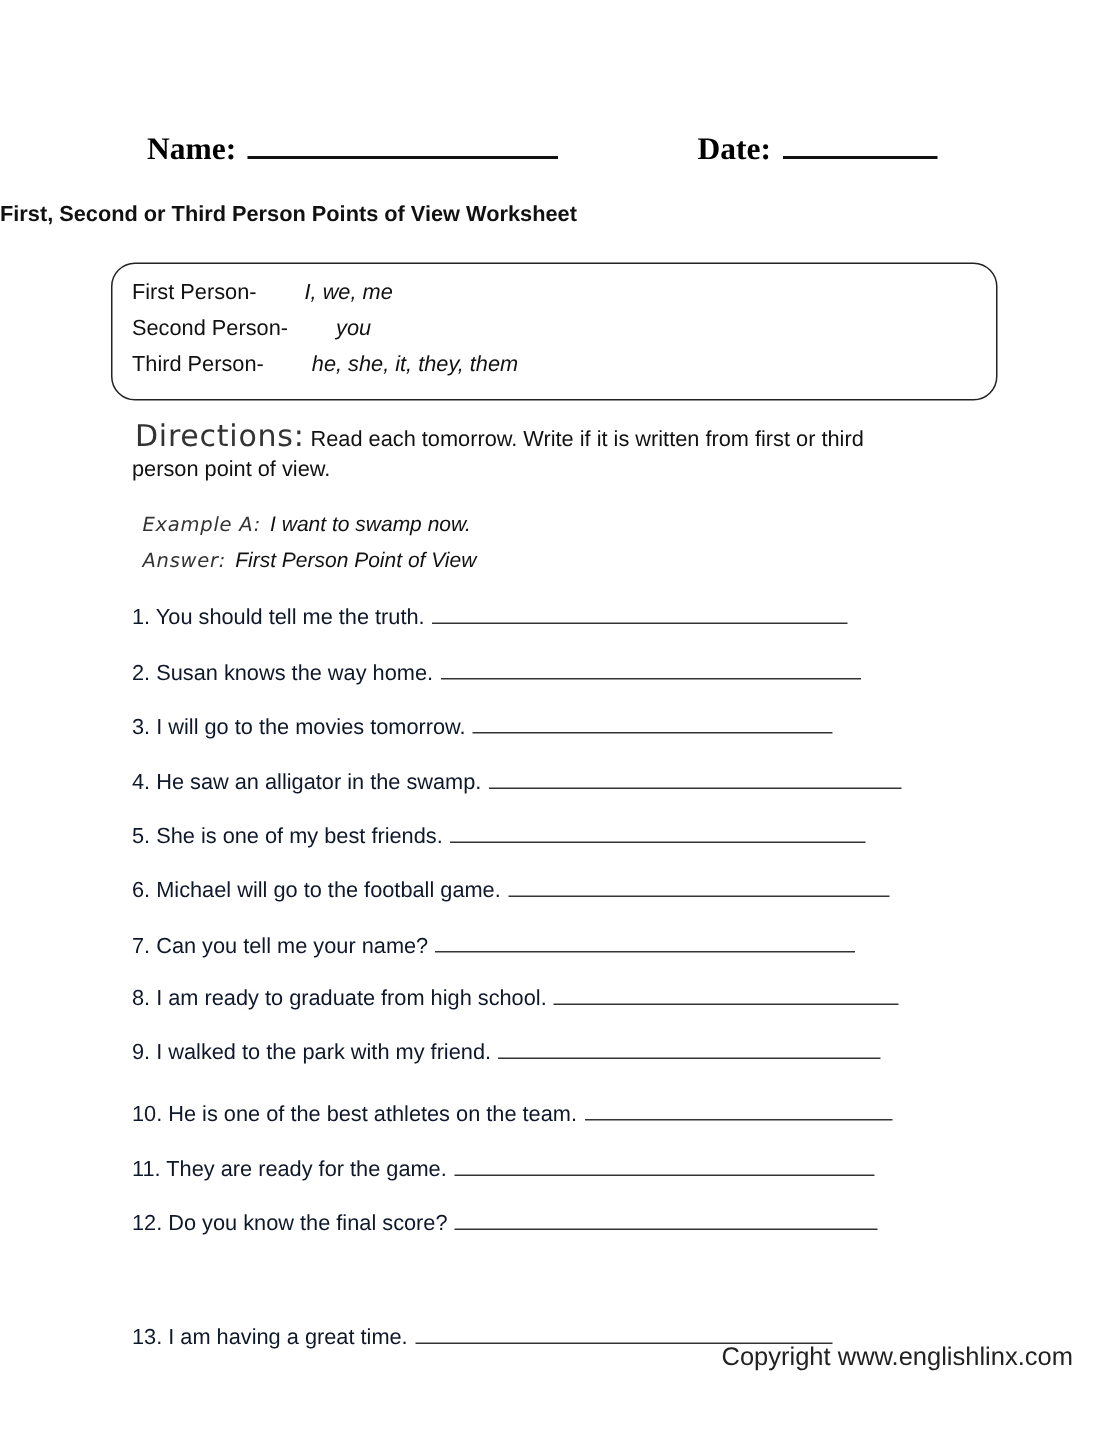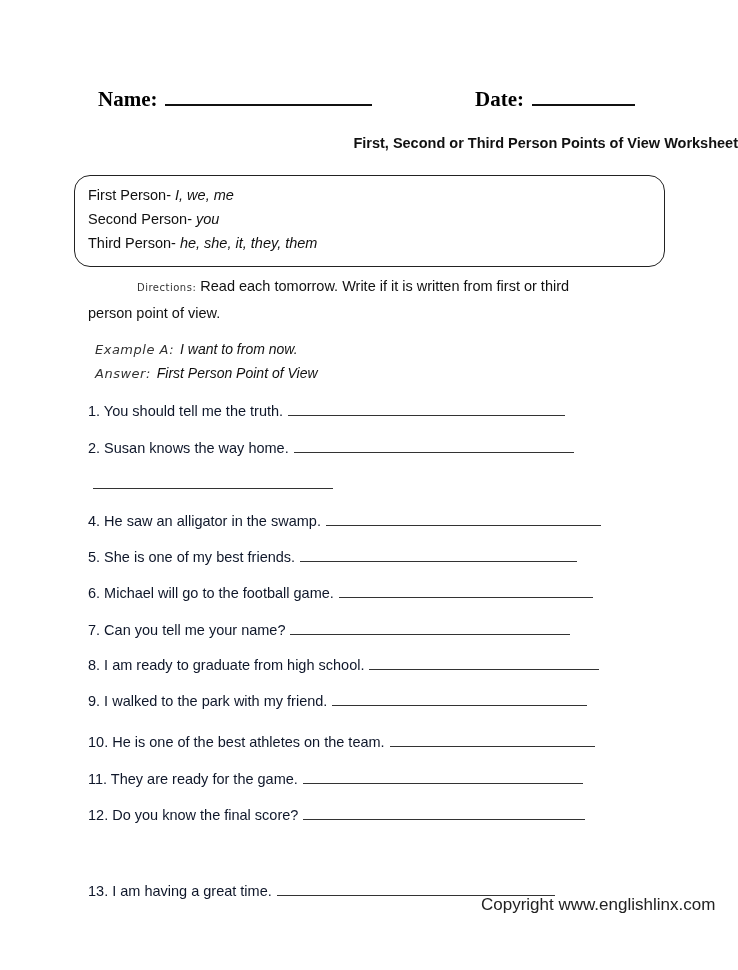--- a/index.html
+++ b/index.html
@@ -1,40 +1,40 @@
 <!DOCTYPE html>
 <html><head>
 <meta charset="utf-8">
 <style>
   html, body { margin:0; padding:0; background:#ffffff; }
   body { width:738px; height:970px; position:relative; overflow:hidden; color:#111; font-family:"Liberation Sans", sans-serif; }
   .hdr { position:absolute; top:86px; font-family:"Liberation Serif", serif; font-weight:bold; font-size:21px; color:#000000; white-space:nowrap; }
   .hdr .line { display:inline-block; border-bottom:2px solid #111; height:18px; vertical-align:baseline; margin-left:8px; }
-  .title { position:absolute; top:135px; left:0; width:738px; text-align:right; font-weight:bold; font-size:14.5px; color:#111; }
+  .title { position:absolute; top:135px; left:0; width:738px; text-align:left; font-weight:bold; font-size:14.5px; color:#111; }
   .defbox { position:absolute; left:74px; top:175px; width:591px; height:92px; border:1.5px solid #222; border-radius:16px; box-sizing:border-box; }
   .defline { position:absolute; left:88px; font-size:14.5px; color:#111; white-space:nowrap; }
-  .defline i { font-style:italic; }
+  .defline i { font-style:italic;margin-left:28px; }
   .lbl { font-family:"DejaVu Sans", sans-serif; color:#333; letter-spacing:0.5px; }
   .dir { position:absolute; left:90px; top:278px; font-size:14.5px; white-space:nowrap; }
-  .dir .lbl { font-size:10px;margin-left:47px; }
+  .dir .lbl { font-size:20px; }
   .dir2 { position:absolute; left:88px; top:305px; font-size:14.5px; }
   .ex { position:absolute; left:95px; font-size:14px; white-space:nowrap; }
   .ex .lbl { font-style:italic; font-size:13px; margin-right:6px; }
   .ex .val { font-style:italic; }
   .q { position:absolute; left:88px; font-size:14.5px; white-space:nowrap; color:#0f172a; }
   .q .blank { display:inline-block; border-bottom:1px solid #333; height:13px; margin-left:5px; }
   .copy { position:absolute; left:481px; top:895px; font-size:17px; color:#222; white-space:nowrap; }
 </style>
 </head>
 <body>
 
 <div class="hdr" style="left:98px;">
   <span>Name:</span><span class="line" style="width:207px;"></span>
 </div>
-<div class="hdr" style="left:475px;">
+<div class="hdr" style="left:465px;">
   <span>Date:</span><span class="line" style="width:103px;"></span>
 </div>
 
 <div class="title">First, Second or Third Person Points of View Worksheet</div>
 
 <div class="defbox"></div>
 <div class="defline" style="top:187px;">
   <span>First Person- </span><i>I, we, me</i>
 </div>
 <div class="defline" style="top:211px;">
@@ -43,29 +43,29 @@
 <div class="defline" style="top:235px;">
   <span>Third Person- </span><i>he, she, it, they, them</i>
 </div>
 
 <div class="dir">
   <span class="lbl">Directions:</span><span> Read each tomorrow. Write if it is written from first or third</span>
 </div>
 <div class="dir2">person point of view.</div>
 
 <div class="ex" style="top:341px;">
-  <span class="lbl">Example A:</span><span class="val">I want to from now.</span>
+  <span class="lbl">Example A:</span><span class="val">I want to swamp now.</span>
 </div>
 <div class="ex" style="top:365px;">
   <span class="lbl">Answer:</span><span class="val">First Person Point of View</span>
 </div>
 
 <div class="q" style="top:402px;"><span>1. You should tell me the truth.</span><span class="blank" style="width:277px;"></span></div>
 <div class="q" style="top:439px;"><span>2. Susan knows the way home.</span><span class="blank" style="width:280px;"></span></div>
-<div class="q" style="top:475px;"><span class="blank" style="width:240px;"></span></div>
+<div class="q" style="top:475px;"><span>3. I will go to the movies tomorrow.</span><span class="blank" style="width:240px;"></span></div>
 <div class="q" style="top:512px;"><span>4. He saw an alligator in the swamp.</span><span class="blank" style="width:275px;"></span></div>
 <div class="q" style="top:548px;"><span>5. She is one of my best friends.</span><span class="blank" style="width:277px;"></span></div>
 <div class="q" style="top:584px;"><span>6. Michael will go to the football game.</span><span class="blank" style="width:254px;"></span></div>
 <div class="q" style="top:621px;"><span>7. Can you tell me your name?</span><span class="blank" style="width:280px;"></span></div>
 <div class="q" style="top:656px;"><span>8. I am ready to graduate from high school.</span><span class="blank" style="width:230px;"></span></div>
 <div class="q" style="top:692px;"><span>9. I walked to the park with my friend.</span><span class="blank" style="width:255px;"></span></div>
 <div class="q" style="top:733px;"><span>10. He is one of the best athletes on the team.</span><span class="blank" style="width:205px;"></span></div>
 <div class="q" style="top:770px;"><span>11. They are ready for the game.</span><span class="blank" style="width:280px;"></span></div>
 <div class="q" style="top:806px;"><span>12. Do you know the final score?</span><span class="blank" style="width:282px;"></span></div>
 <div class="q" style="top:842px;margin-top:40px;"><span>13. I am having a great time.</span><span class="blank" style="width:278px;"></span></div>

